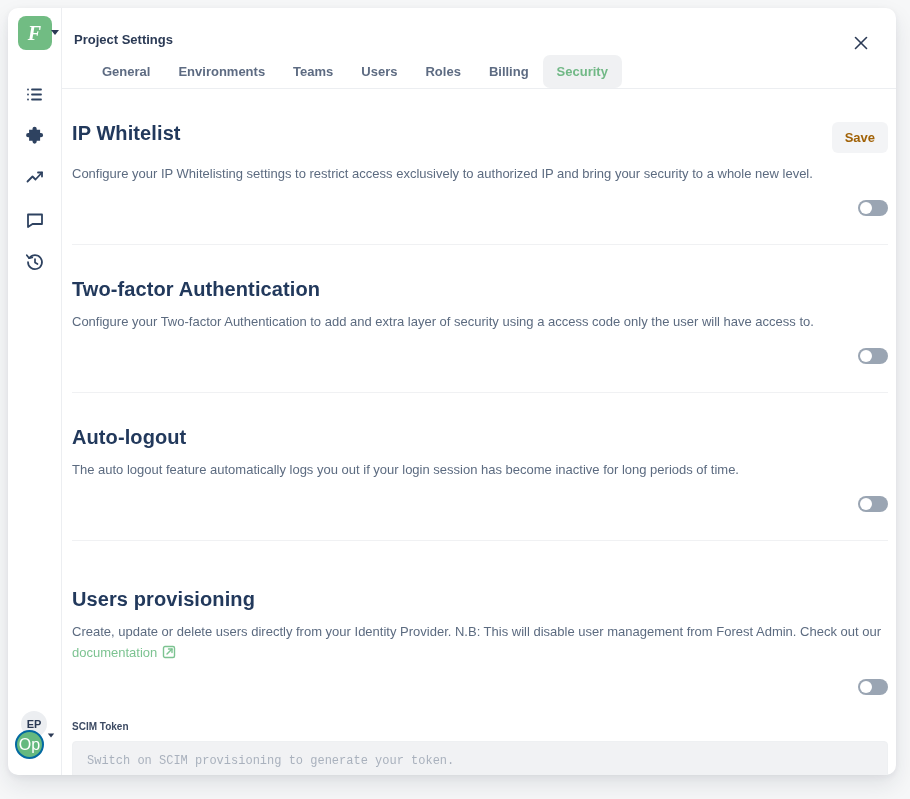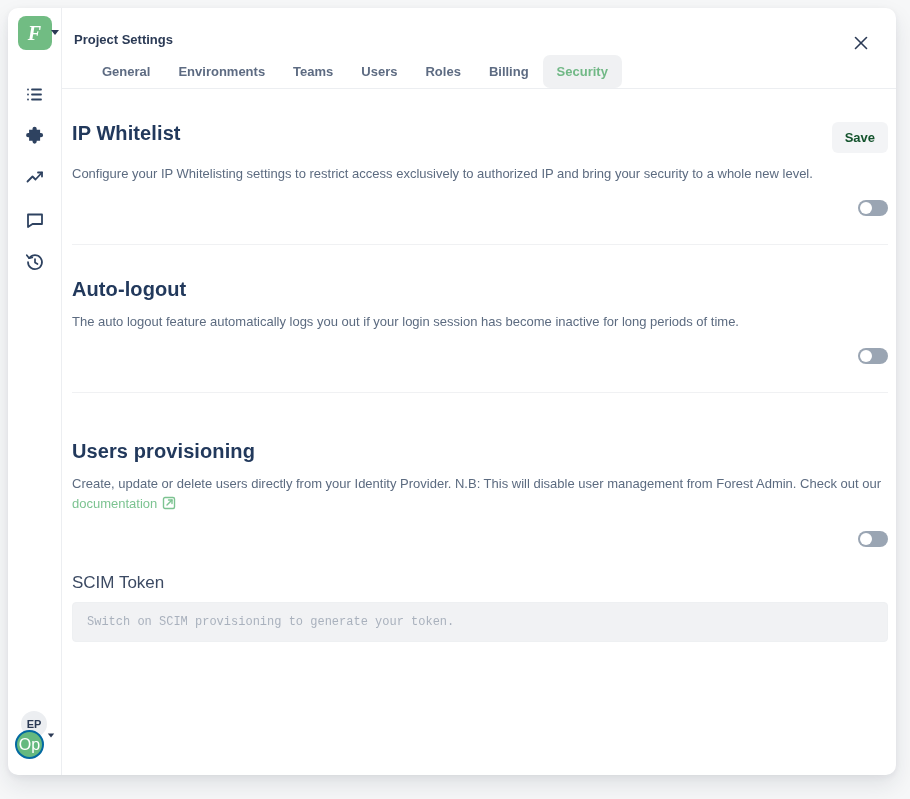--- a/index.html
+++ b/index.html
@@ -65,38 +65,38 @@
     border-radius:6px; cursor:pointer; white-space:nowrap;
   }
   .tab.active { color:#71b886; background:#f0f1f3;border-radius:7px; }
   .hdr-rule { border-bottom:1px solid #eceef1; }
   .content { flex:1; overflow:hidden; padding:0 8px 0 10px; }
   .section { padding-top:33px; }
   .section-head { display:flex; align-items:flex-start; justify-content:space-between; }
   .section-title { font-size:20px; font-weight:bold; color:#22395c; letter-spacing:0.1px; }
   .section-desc { margin-top:11px; font-size:13px; color:#5c6b80; line-height:1.55; max-width:830px; }
   .save-btn {
-    background:#f3f4f6; color:#14532d; font-size:13px; font-weight:bold;
+    background:#f3f4f6; color:#a16207; font-size:13px; font-weight:bold;
     border:none; border-radius:6px; padding:8px 13px; cursor:default;
   }
   .toggle-row { display:flex; justify-content:flex-end; margin-top:16px; }
   .toggle {
     width:30px; height:16px; border-radius:9px; background:#9aa5b3;
     position:relative; cursor:pointer;
   }
   .toggle .knob {
     position:absolute; left:2px; top:2px; width:12px; height:12px;
     border-radius:50%; background:#ffffff;
   }
   .divider { border-bottom:1px solid #f0f1f3; margin-top:28px; }
   .divider.wide-gap { margin-bottom:14px; }
   .doc-link { color:#7cc391; text-decoration:none; display:inline-flex; align-items:center; gap:5px; cursor:pointer; }
   .ext-icon { display:inline-block; transform:translateY(2px); }
   .scim { margin-top:26px; }
-  .scim-label { font-size:17px; font-weight:normal; color:#3c4a63; }
+  .scim-label { font-size:10px; font-weight:bold; color:#3c4a63; }
   .scim-input {
     margin-top:9px; width:100%; height:40px; background:#f1f2f4;
     border:1px solid #eef0f2; border-radius:4px; padding:0 14px;
     font-family:Liberation Mono, monospace; font-size:12px; color:#0c4a6e;
   }
   .scim-input::placeholder { color:#a9b1bd; opacity:1; }
 </style>
 </head>
 <body>
 
@@ -182,20 +182,32 @@
         </div>
         <div class="section-desc">Configure your IP Whitelisting settings to restrict access exclusively to authorized IP and bring your security to a whole new level.</div>
         <div class="toggle-row">
           <div class="toggle">
               <div class="knob"></div>
             </div>
         </div>
         <div class="divider"></div>
       </div>
 
+      <div class="section">
+        <div class="section-head">
+          <div class="section-title">Two-factor Authentication</div>
+        </div>
+        <div class="section-desc">Configure your Two-factor Authentication to add and extra layer of security using a access code only the user will have access to.</div>
+        <div class="toggle-row">
+          <div class="toggle">
+              <div class="knob"></div>
+            </div>
+        </div>
+        <div class="divider"></div>
+      </div>
 
       <div class="section">
         <div class="section-head">
           <div class="section-title">Auto-logout</div>
         </div>
         <div class="section-desc">The auto logout feature automatically logs you out if your login session has become inactive for long periods of time.</div>
         <div class="toggle-row">
           <div class="toggle">
               <div class="knob"></div>
             </div>

